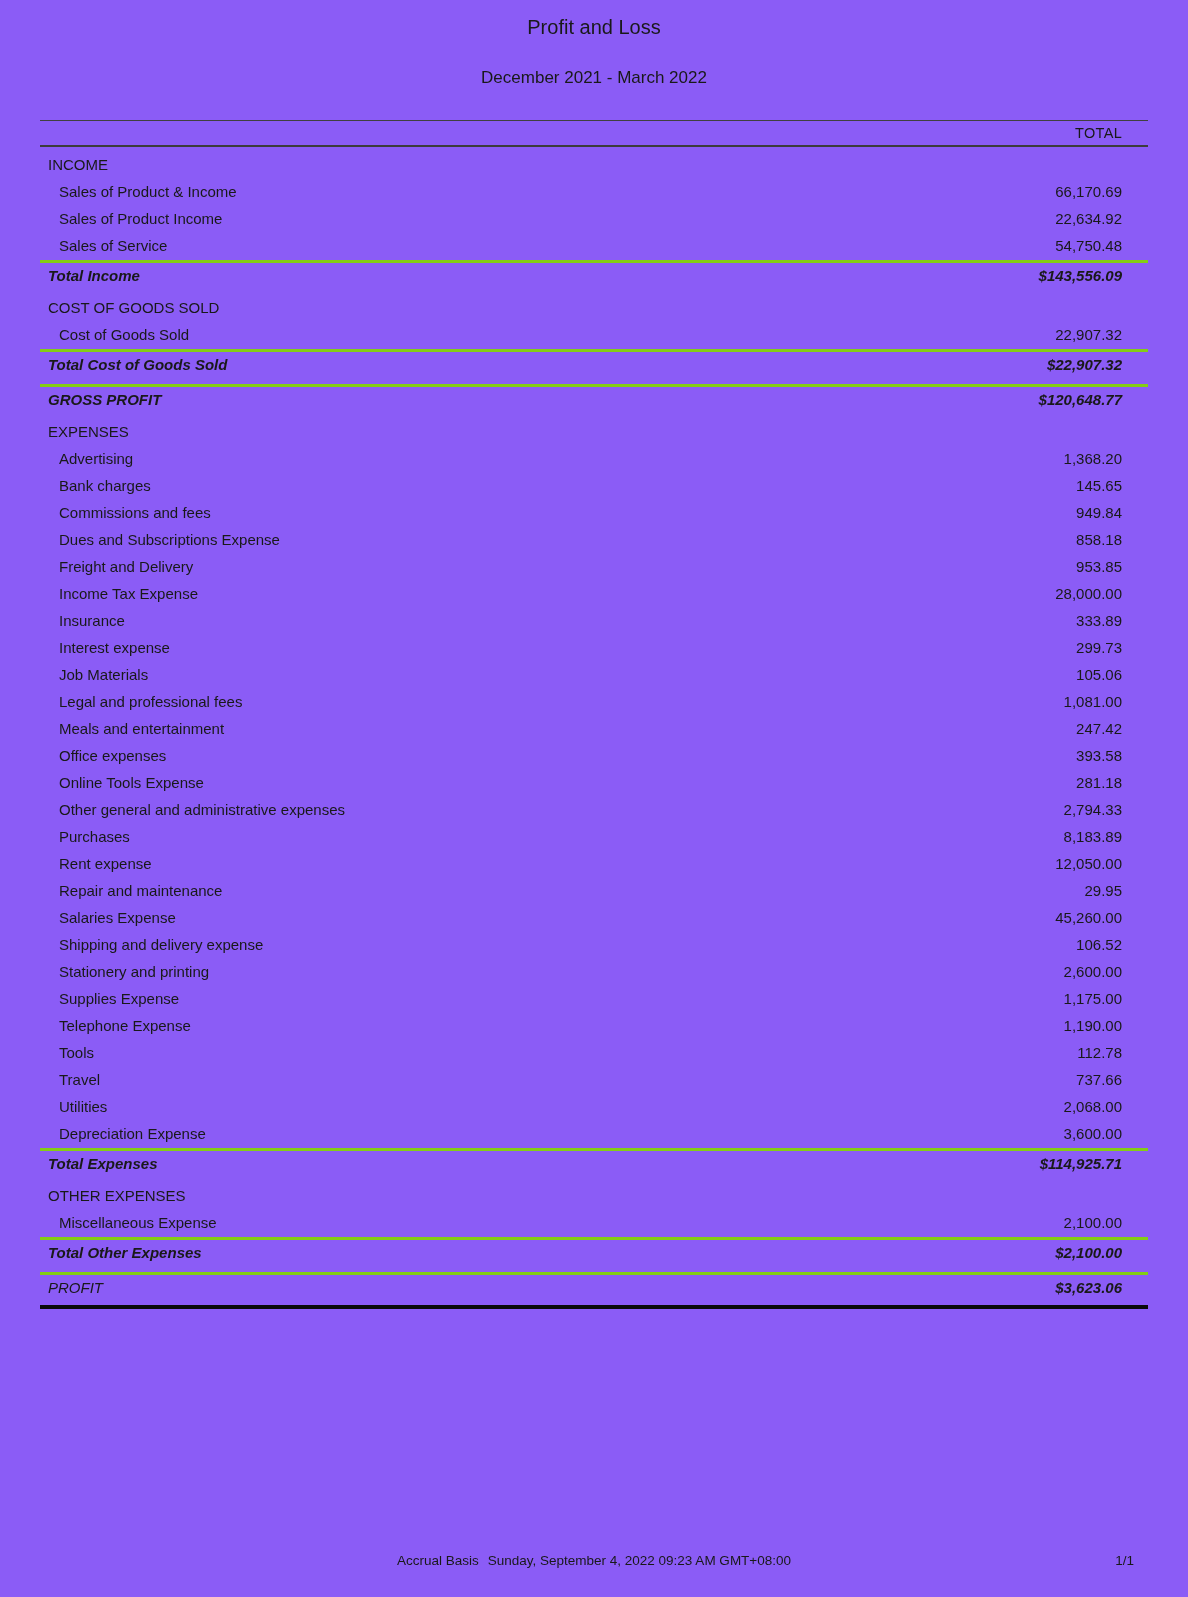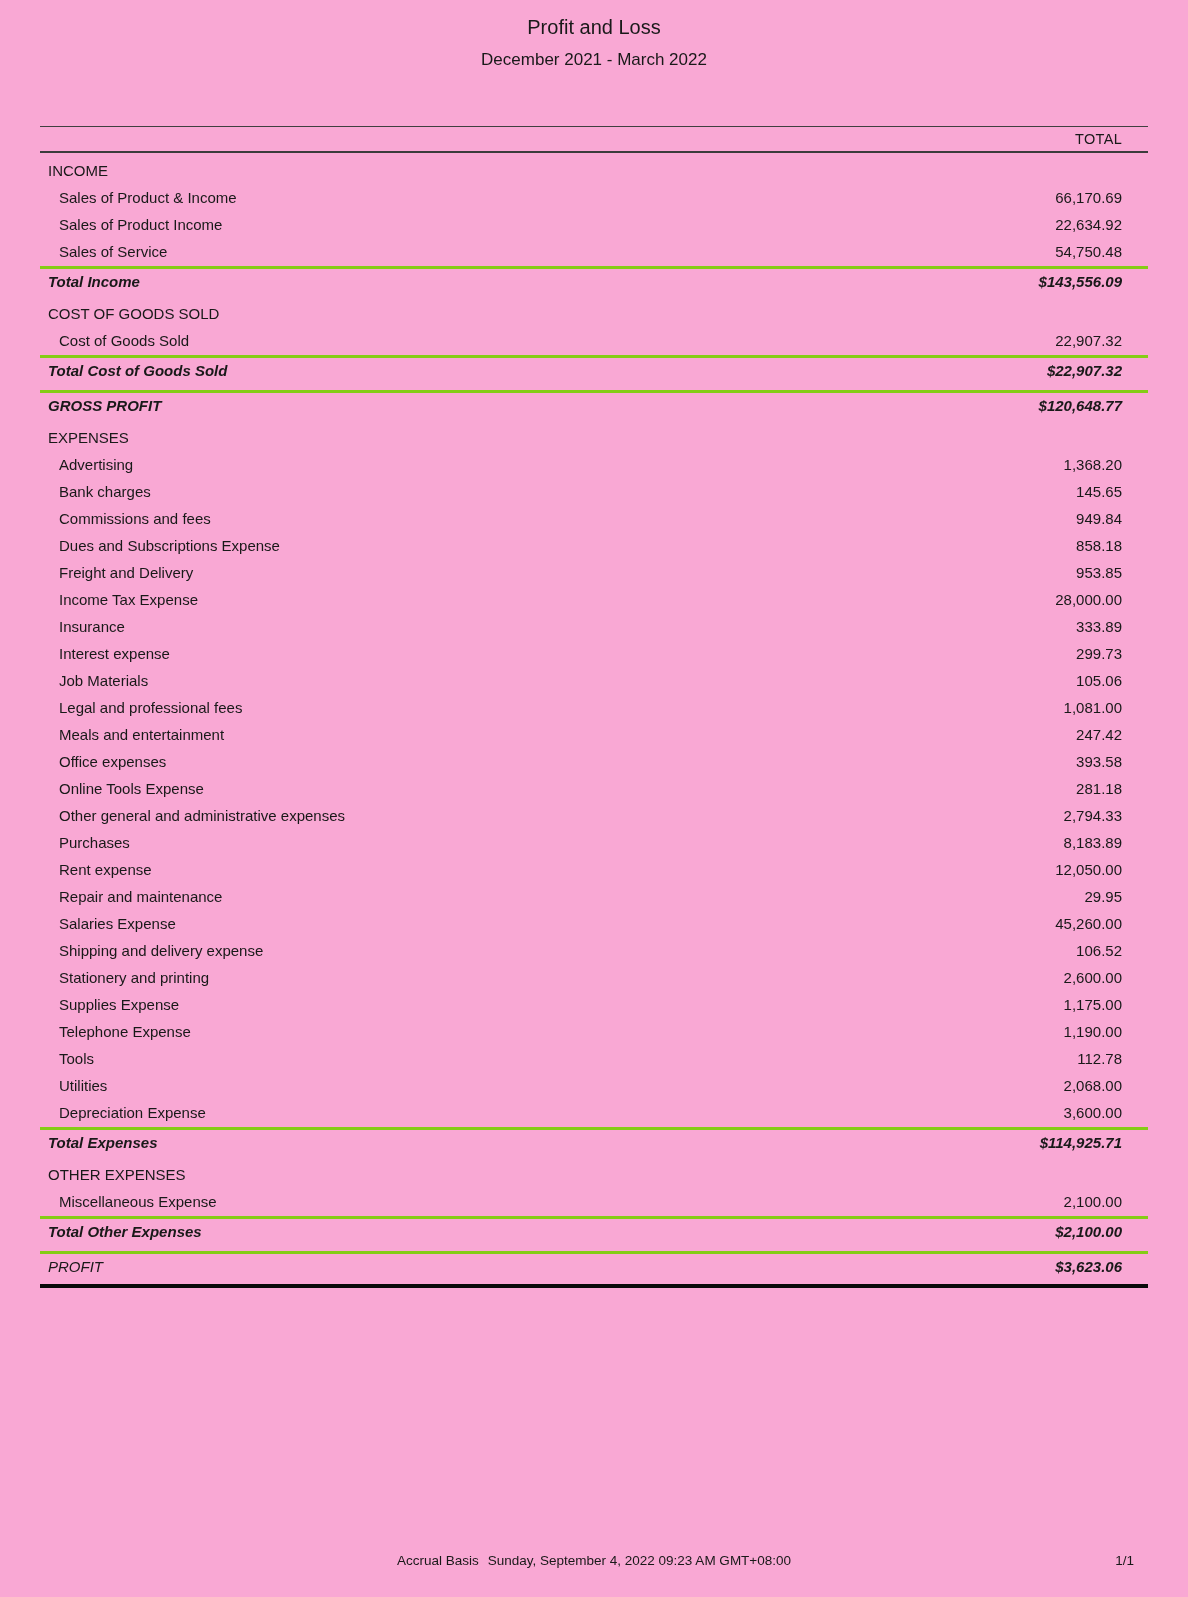--- a/index.html
+++ b/index.html
@@ -1,31 +1,31 @@
 <!DOCTYPE html>
 <html><head>
 <meta charset="utf-8">
 <style>
   * { box-sizing: border-box; }
   html, body { margin: 0; padding: 0; background: #ffffff; }
   .page {
     position: relative;
     width: 1188px;
     height: 1597px;
-    background: #f9a8d4;
+    background: #8b5cf6;
     font-family: "Liberation Sans", sans-serif;
     color: #191919;
     overflow: hidden;
   }
   .report-header { text-align: center; padding-top: 14px; }
   .report-title { font-size: 20px; font-weight: 400; line-height: 27px; }
-  .report-subtitle { font-size: 17px; font-weight: 400; line-height: 25px; margin-top: 6px; }
+  .report-subtitle { font-size: 17px; font-weight: 400; line-height: 25px; margin-top: 24px; }
 
   .report-table {
-    margin: 54px 40px 0 40px;
+    margin: 30px 40px 0 40px;
     width: 1108px;
   }
   .thead {
     border-top: 1px solid #404040;
     border-bottom: 2px solid #3c3c3c;
     display: flex;
     justify-content: flex-end;
     padding: 4px 26px 4px 0;
     font-size: 14.5px;
     letter-spacing: 0.3px;
@@ -220,20 +220,24 @@
         </div>
         <div class="row row--detail">
           <span class="cell-label">Telephone Expense</span>
           <span class="cell-value">1,190.00</span>
         </div>
         <div class="row row--detail">
           <span class="cell-label">Tools</span>
           <span class="cell-value">112.78</span>
         </div>
         <div class="row row--detail">
+          <span class="cell-label">Travel</span>
+          <span class="cell-value">737.66</span>
+        </div>
+        <div class="row row--detail">
           <span class="cell-label">Utilities</span>
           <span class="cell-value">2,068.00</span>
         </div>
         <div class="row row--detail">
           <span class="cell-label">Depreciation Expense</span>
           <span class="cell-value">3,600.00</span>
         </div>
         <div class="row row--total">
           <span class="cell-label">Total Expenses</span>
           <span class="cell-value">$114,925.71</span>

